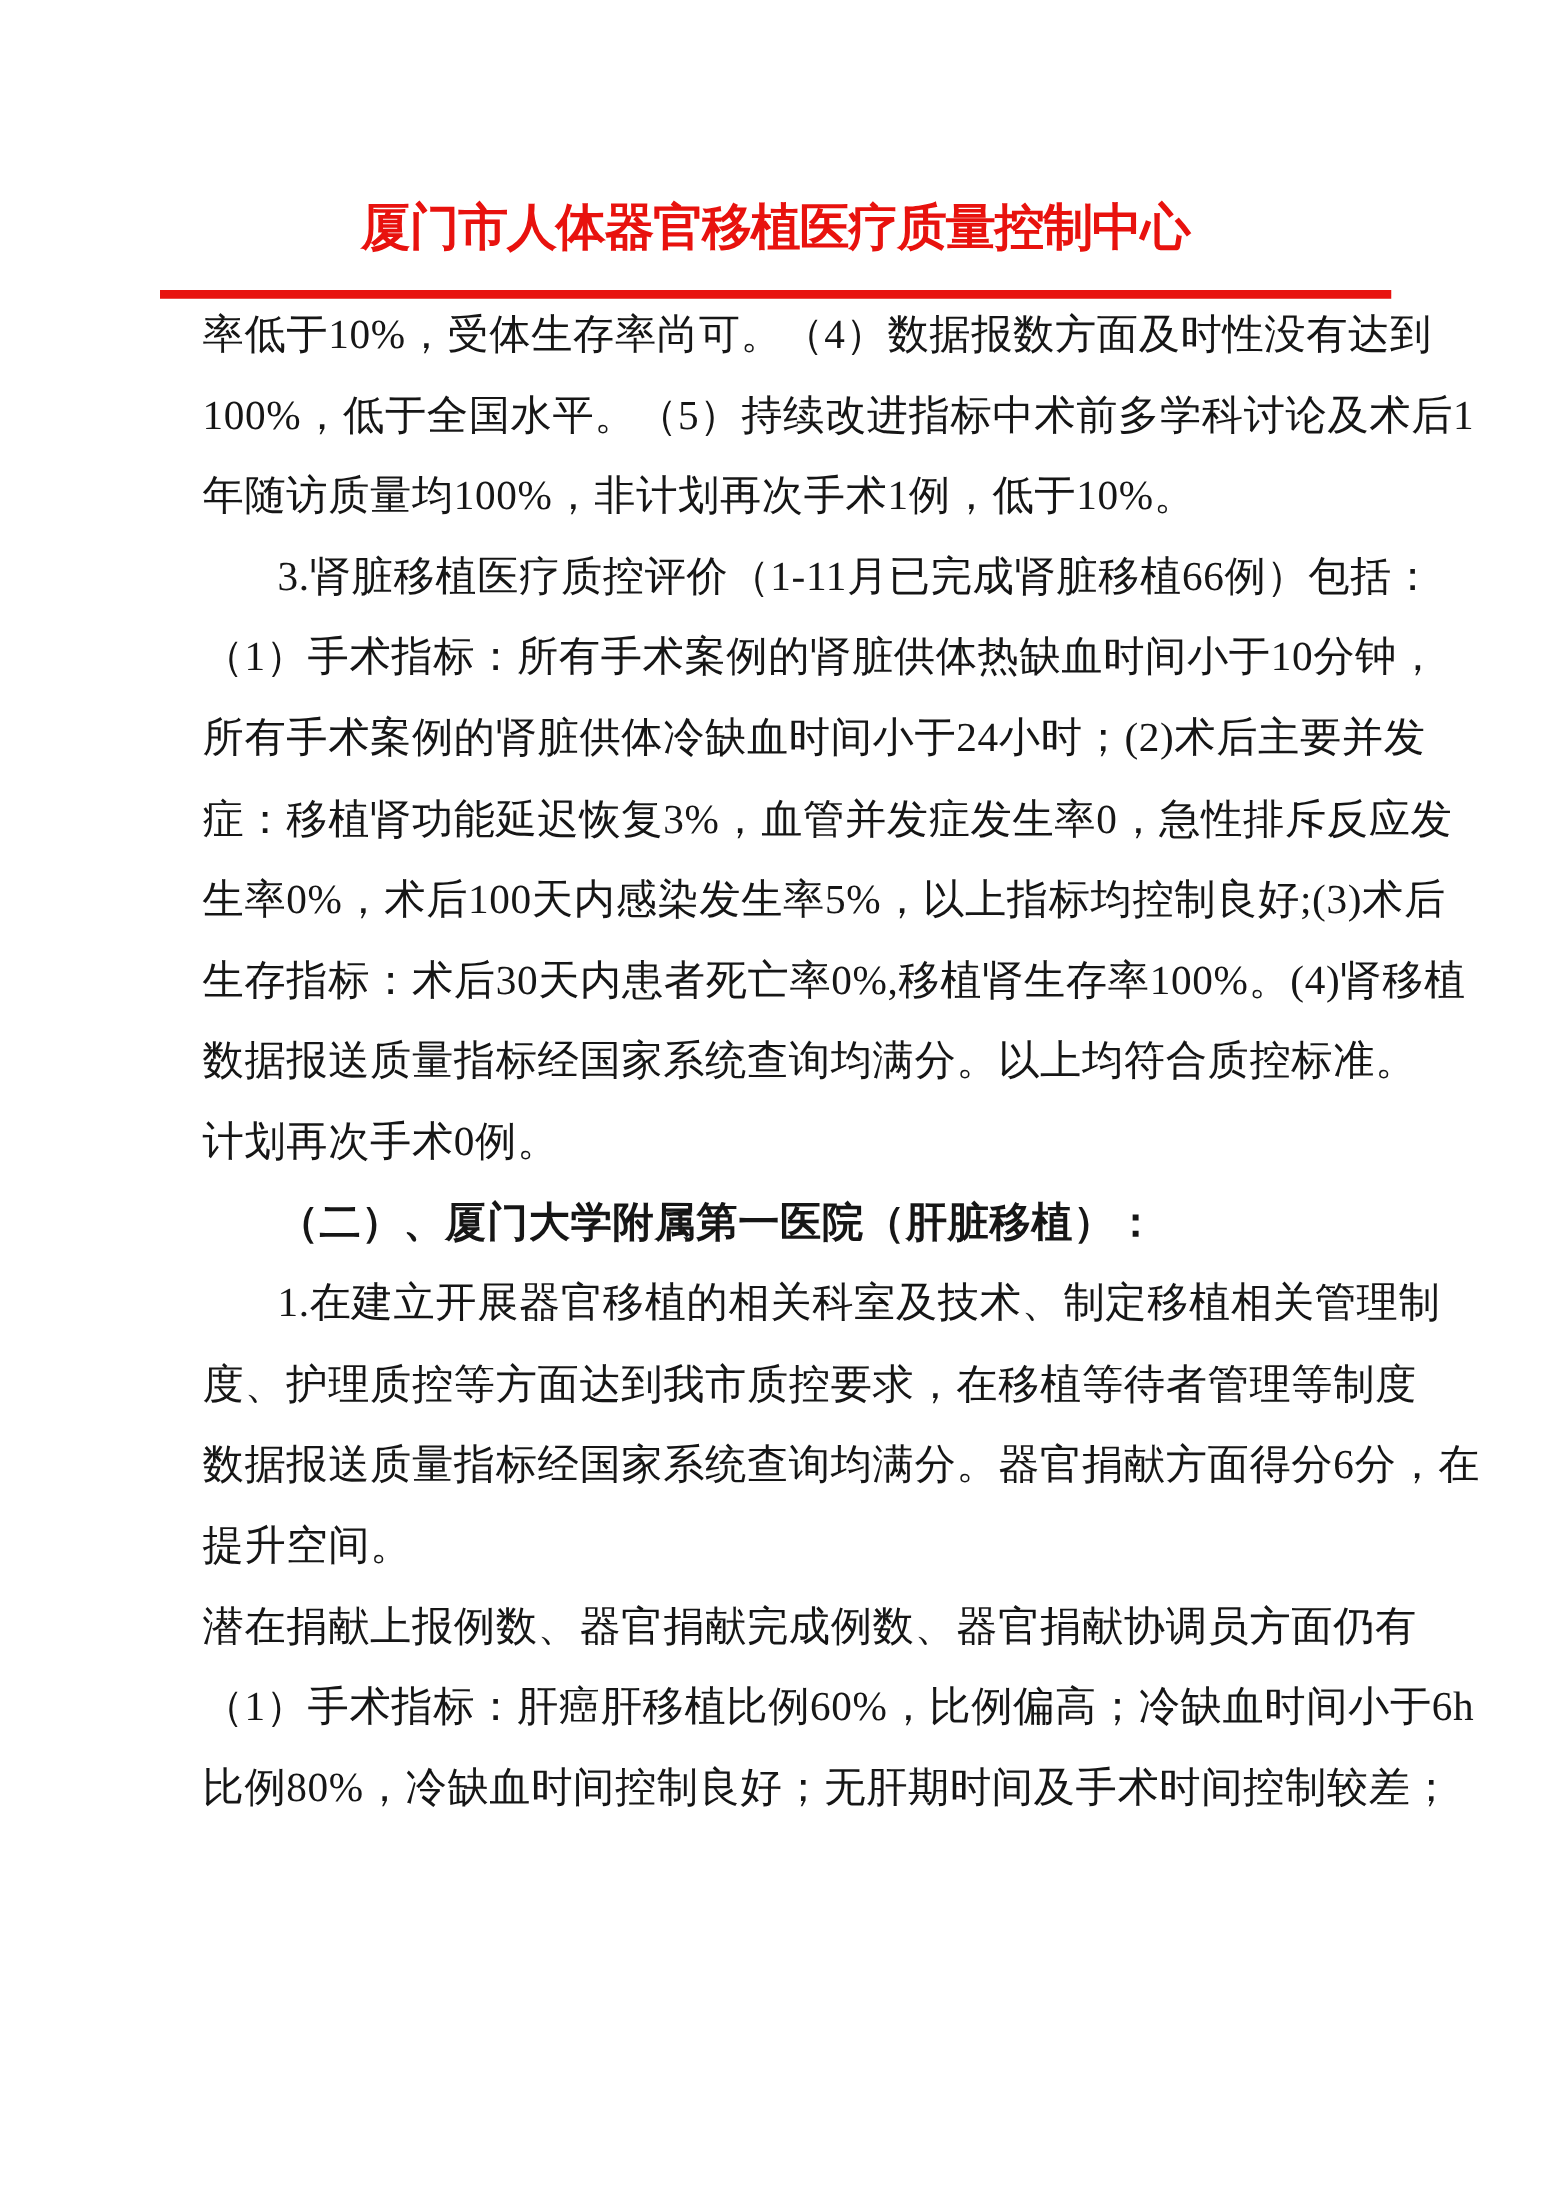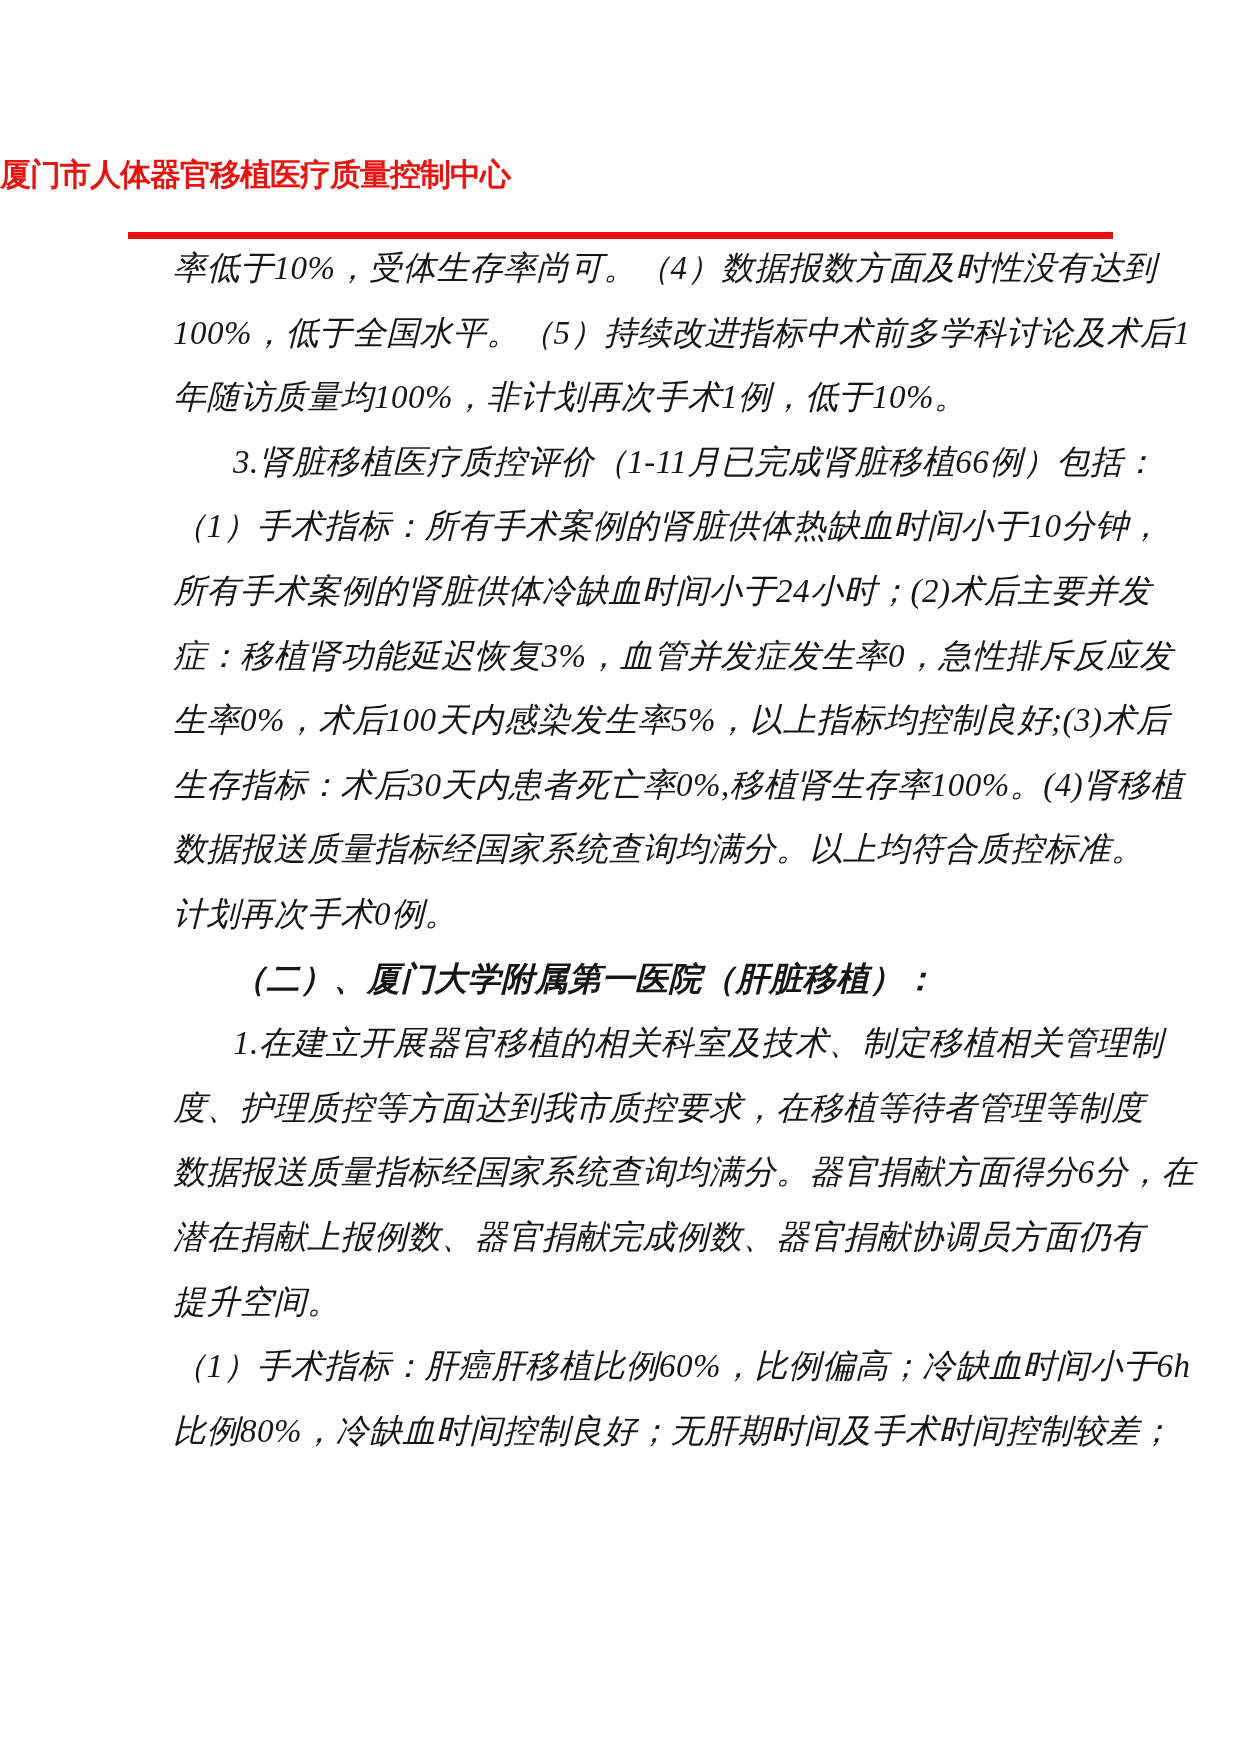--- a/index.html
+++ b/index.html
@@ -17,40 +17,40 @@
   .page {
     position: absolute;
     inset: 0;
     background: #ffffff;
   }
   .doc-title {
     position: absolute;
     top: 154px;
     left: 0;
     width: 100%;
-    font-size: 31px;
+    text-align: center;
+    font-size: 40px;
     font-weight: bold;
     letter-spacing: -1px;
     color: #e8120e;
     white-space: nowrap;
   }
   .header-rule {
     position: absolute;
     top: 232px;
     left: 128px;
     width: 985px;
     height: 7px;
     background: #e8120e;
   }
   .content {
     position: absolute;
     top: 236px;
-    left: 173px;
+    left: 162px;
     width: 1000px;
-    font-style: italic;
   }
   .line {
     height: 64.6px;
     line-height: 64.6px;
     font-size: 33px;
     color: #161616;
     white-space: nowrap;
     letter-spacing: 0.5px;
   }
   .line.indent {
@@ -78,19 +78,19 @@
     <div class="line">所有手术案例的肾脏供体冷缺血时间小于24小时；(2)术后主要并发</div>
     <div class="line">症：移植肾功能延迟恢复3%，血管并发症发生率0，急性排斥反应发</div>
     <div class="line">生率0%，术后100天内感染发生率5%，以上指标均控制良好;(3)术后</div>
     <div class="line">生存指标：术后30天内患者死亡率0%,移植肾生存率100%。(4)肾移植</div>
     <div class="line">数据报送质量指标经国家系统查询均满分。以上均符合质控标准。</div>
     <div class="line">计划再次手术0例。</div>
     <div class="line indent bold">（二）、厦门大学附属第一医院（肝脏移植）：</div>
     <div class="line indent">1.在建立开展器官移植的相关科室及技术、制定移植相关管理制</div>
     <div class="line">度、护理质控等方面达到我市质控要求，在移植等待者管理等制度</div>
     <div class="line">数据报送质量指标经国家系统查询均满分。器官捐献方面得分6分，在</div>
+    <div class="line">提升空间。</div>
     <div class="line">潜在捐献上报例数、器官捐献完成例数、器官捐献协调员方面仍有</div>
-    <div class="line">提升空间。</div>
     <div class="line">（1）手术指标：肝癌肝移植比例60%，比例偏高；冷缺血时间小于6h</div>
     <div class="line">比例80%，冷缺血时间控制良好；无肝期时间及手术时间控制较差；</div>
   </div>
 
 </div>
 
 </body></html>

